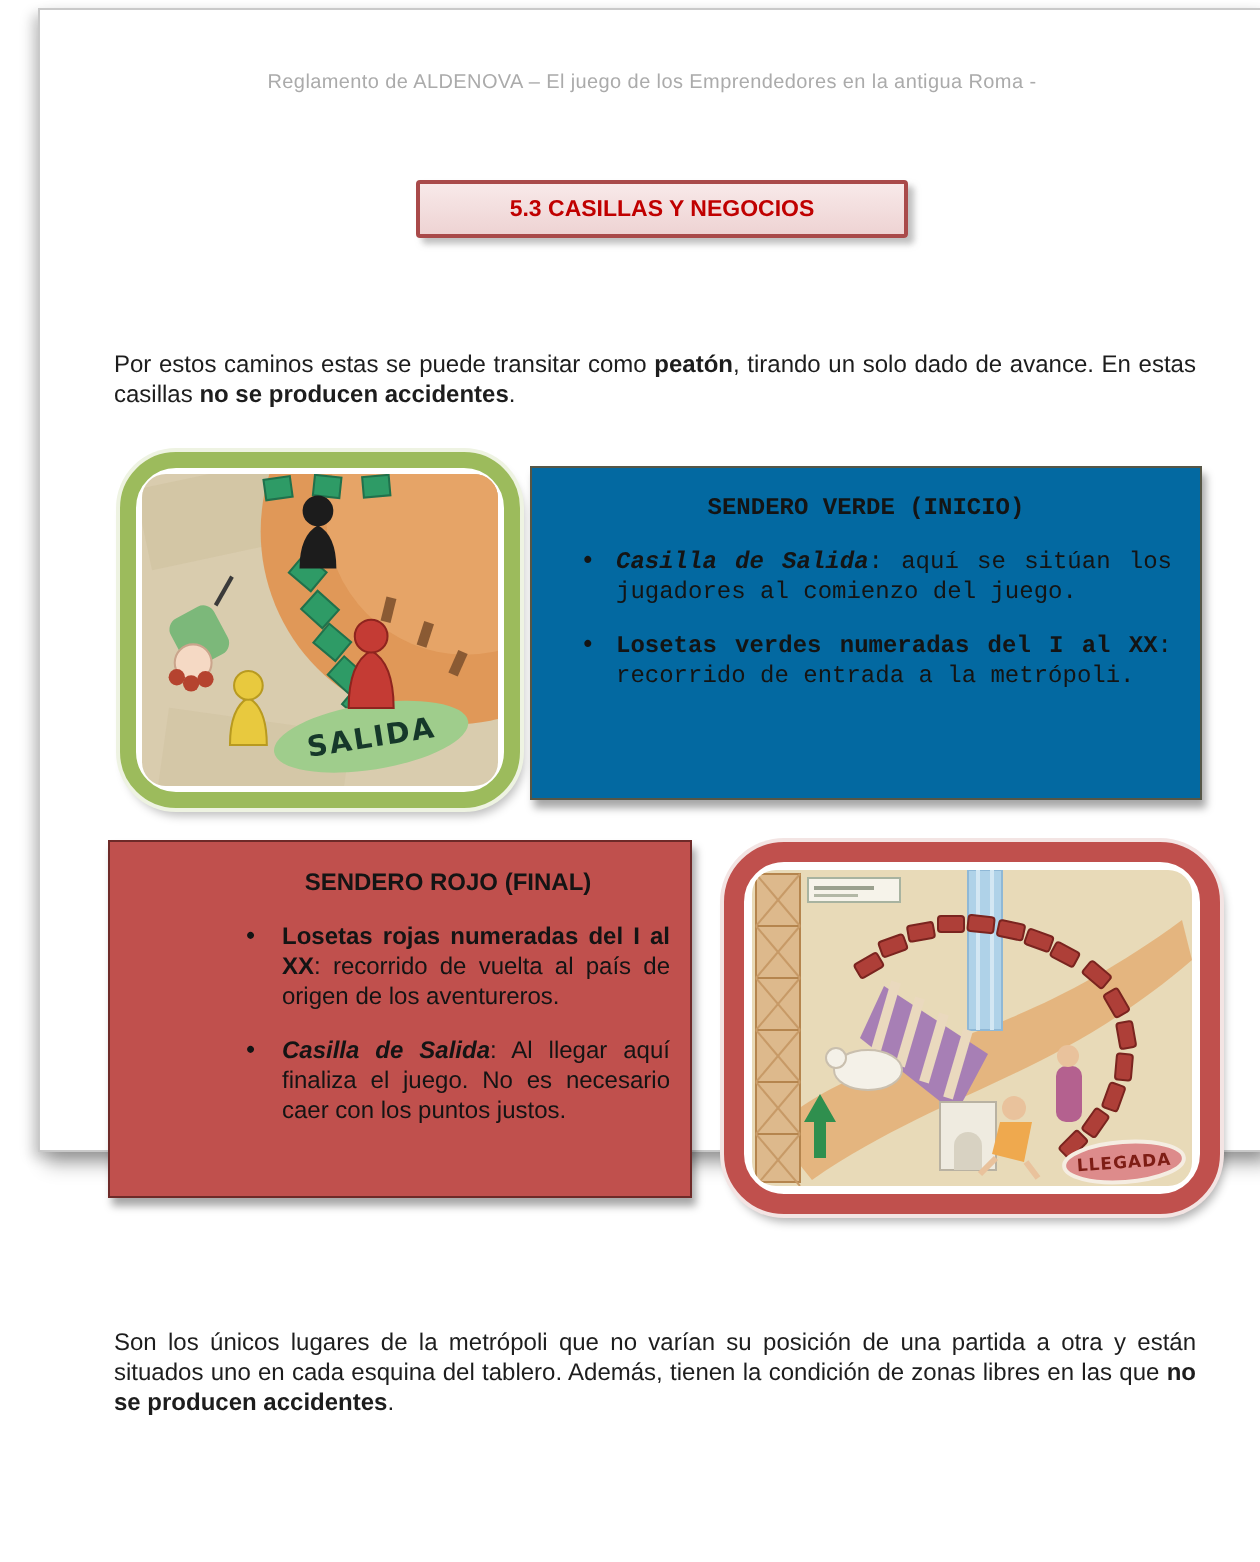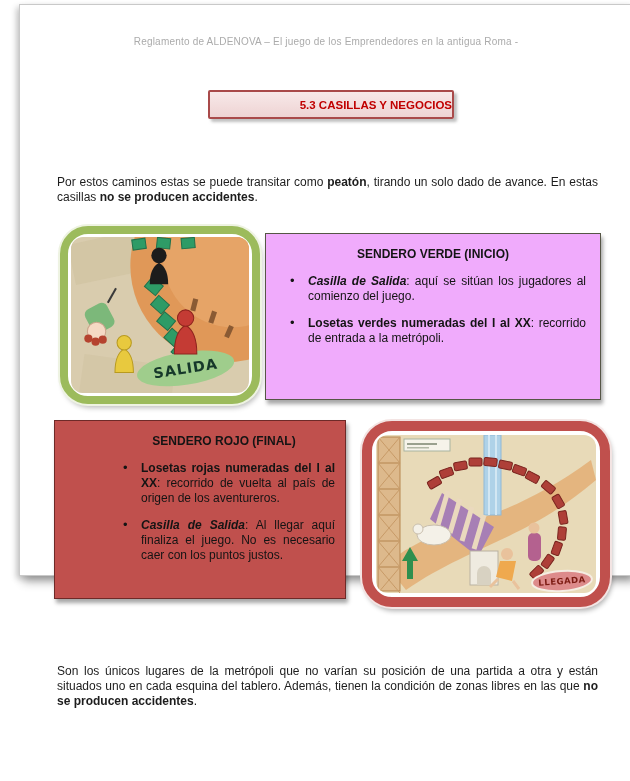--- a/index.html
+++ b/index.html
@@ -12,21 +12,21 @@
   }
   .hdr {
     position:absolute; top:31px; left:0; width:100%;
     text-align:center; color:#ababab; font-size:10px; letter-spacing:.2px;
   }
   .title-box {
     position:absolute; left:188px; top:85px; width:246px; height:29px;
     background:linear-gradient(#f8e9e9,#eed3d3);
     border:2px solid #a94a4a; border-radius:2px;
     box-shadow:3px 3px 3px rgba(140,140,140,0.55);
-    display:flex; align-items:center; justify-content:flex-end;
+    display:flex; align-items:center; justify-content:center;
   }
   .title-box span { color:#c00000; font-weight:bold; font-size:11.5px; }
   .h-blue {
     position:absolute; left:37px; color:#4f86c8; font-weight:bold;
     font-size:12px; letter-spacing:.2px;
   }
   .h-blue.centered { left:0; width:100%; text-align:center; }
   .para {
     position:absolute; left:37px; width:541px; font-size:12px; line-height:15px;
     color:#1d1d1d; text-align:justify;
@@ -43,21 +43,21 @@
     left:342px; top:416px; width:248px; height:186px;
     border:10px solid #c0504d; border-radius:30px; padding:4px;
     box-shadow:0 0 0 2px #f3e4e3, 2px 4px 5px rgba(0,0,0,0.3);
   }
   .photo-frame svg { display:block; width:100%; height:100%; border-radius:12px; }
   .panel {
     position:absolute; border:1px solid #565646;
     box-shadow:2px 4px 4px rgba(0,0,0,0.35);
     color:#141414;
   }
-  .panel-green { left:245px; top:228px; width:336px; height:167px; background:#f0abfc; }
+  .panel-green { left:245px; top:228px; width:336px; height:167px; background:#0369a1;font-family:Liberation Mono, monospace; }
   .panel-red   { left:34px;  top:415px; width:292px; height:179px; background:#c0504d; border-color:#6e2a28;padding-left:48px; }
   .panel-title { text-align:center; font-weight:bold; font-size:12px; margin-top:13px; }
   .panel ul { list-style:none; margin-top:13px; }
   .panel-green ul { padding:0 14px 0 20px; }
   .panel-red ul   { padding:0 10px 0 16px; }
   .panel li {
     position:relative; padding-left:22px; text-align:justify;
     font-size:12px; line-height:15px; margin-top:12px;
   }
   .panel li:first-child { margin-top:0; }

